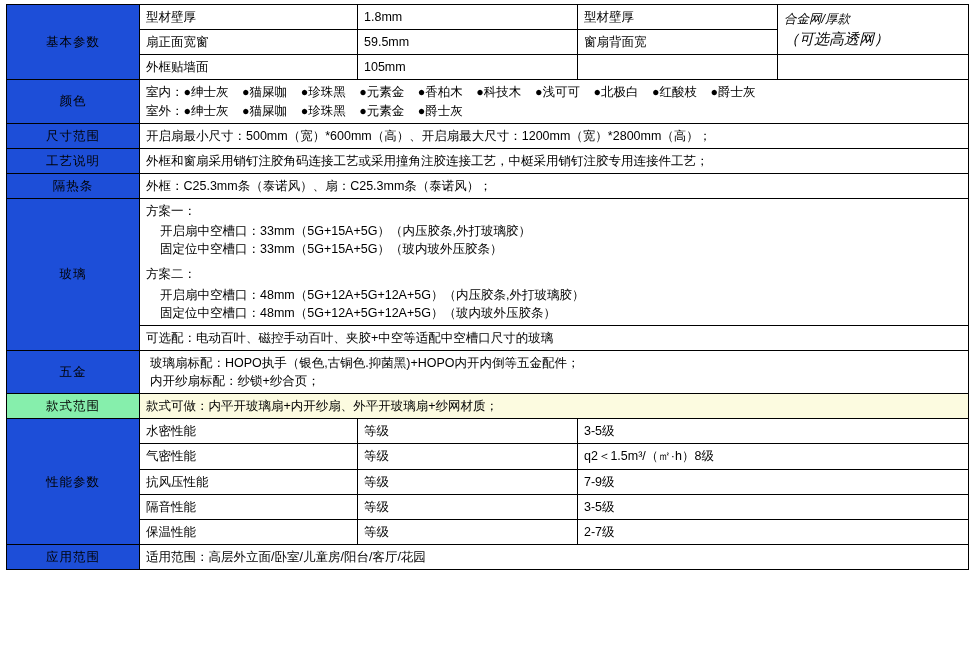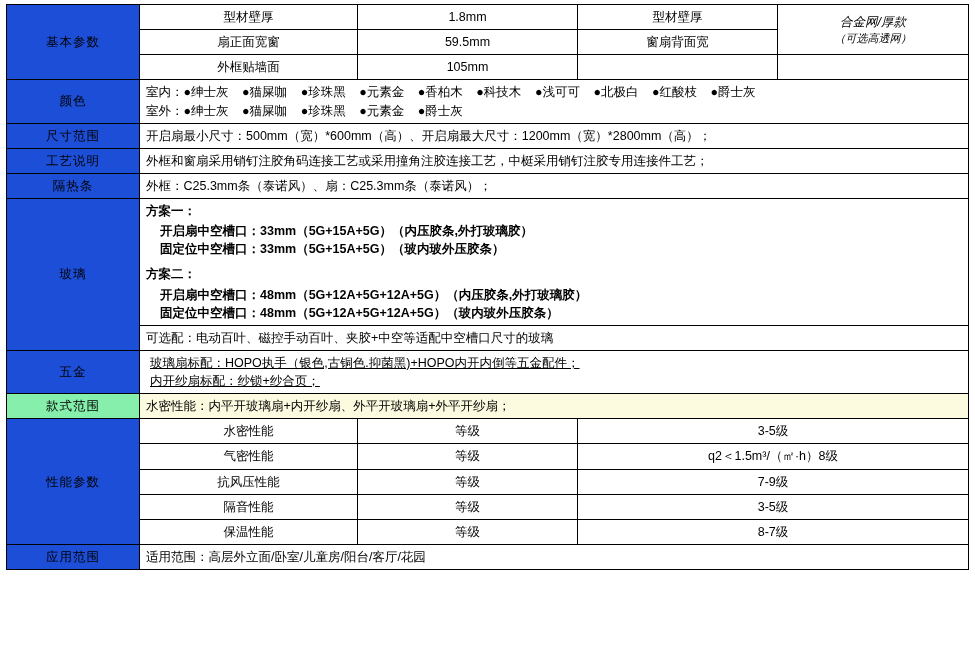--- a/index.html
+++ b/index.html
@@ -36,55 +36,53 @@
   .label-cell {
     text-align: center;
     font-size: 13px;
     letter-spacing: 1px;
     background: #1d4ed8;
   }
   .label-cell.highlight {
     background: #86efac;
   }
   .c-center {
-    text-align: center;
+    text-align: left;
   }
   .c-left {
     text-align: left;
   }
   .sub {
-    font-size: 11px;
+    font-size: 15px;
   }
   .two-line {
     line-height: 1.35;
     font-style: italic;
   }
   .colorline {
     white-space: nowrap;
   }
   .colorline .sw {
     margin-right: 1px;
   }
   .glass-block {
     padding-top: 6px;
     padding-bottom: 6px;
-    font-weight: bold;
   }
   .glass-block .plan {
     margin-bottom: 2px;
   }
   .glass-block .indent {
     padding-left: 14px;
   }
   .gap {
     height: 7px;
   }
   .hw-line {
     padding-left: 4px;
-    text-decoration: underline;
   }
   .style-row td {
     background: #fcfbe0;
   }
   .pad-left {
     padding-left: 8px;
   }
 </style>
 </head>
 <body>
@@ -168,21 +166,21 @@
       <tr>
         <td class="label-cell">五金</td>
         <td class="c-left" colspan="4">
           <div class="hw-line">玻璃扇标配：HOPO执手（银色,古铜色.抑菌黑)+HOPO内开内倒等五金配件；</div>
           <div class="hw-line">内开纱扇标配：纱锁+纱合页；</div>
         </td>
       </tr>
 
       <tr class="style-row">
         <td class="label-cell highlight">款式范围</td>
-        <td class="c-left" colspan="4">水密性能：内平开玻璃扇+内开纱扇、外平开玻璃扇+外平开纱扇；</td>
+        <td class="c-left" colspan="4">款式可做：内平开玻璃扇+内开纱扇、外平开玻璃扇+纱网材质；</td>
       </tr>
 
       <tr>
         <td class="label-cell" rowspan="5">性能参数</td>
         <td class="c-center">水密性能</td>
         <td class="c-center">等级</td>
         <td class="c-center" colspan="2">3-5级</td>
       </tr>
       <tr>
         <td class="c-center">气密性能</td>
@@ -195,21 +193,21 @@
         <td class="c-center" colspan="2">7-9级</td>
       </tr>
       <tr>
         <td class="c-center">隔音性能</td>
         <td class="c-center">等级</td>
         <td class="c-center" colspan="2">3-5级</td>
       </tr>
       <tr>
         <td class="c-center">保温性能</td>
         <td class="c-center">等级</td>
-        <td class="c-center" colspan="2">8-7级</td>
+        <td class="c-center" colspan="2">2-7级</td>
       </tr>
 
       <tr>
         <td class="label-cell">应用范围</td>
         <td class="c-left" colspan="4">适用范围：高层外立面/卧室/儿童房/阳台/客厅/花园</td>
       </tr>
     </tbody>
   </table>
 </div>
 

